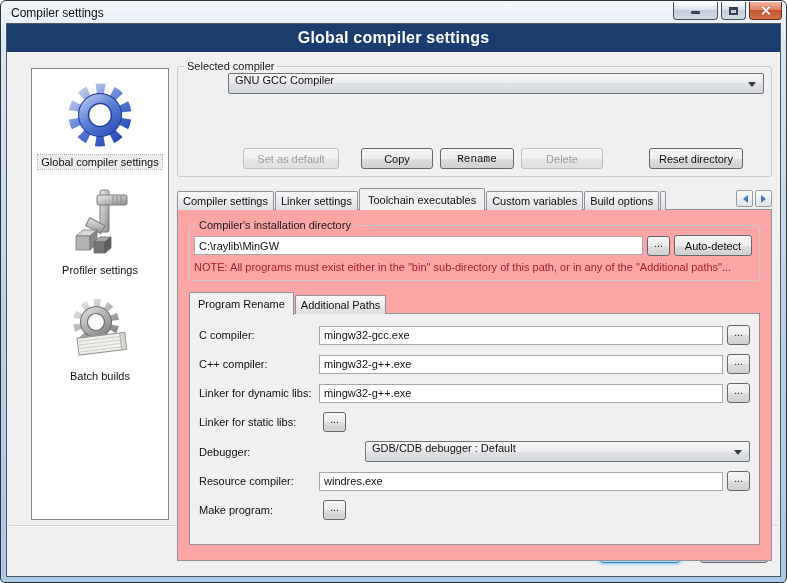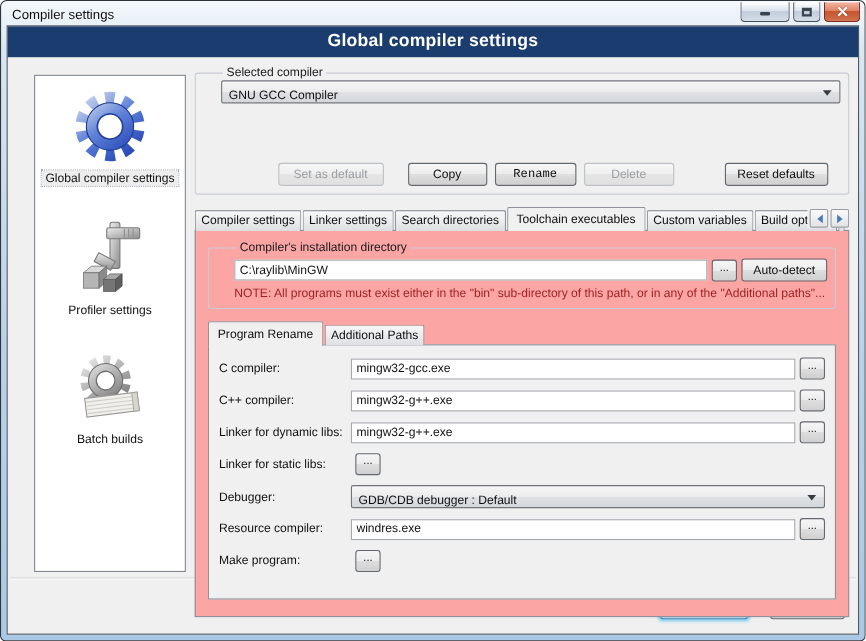--- a/index.html
+++ b/index.html
@@ -28,30 +28,30 @@
   .g-close::before,.g-close::after{content:"";position:absolute;left:5px;top:0;width:2px;height:11px;background:#fff;
         box-shadow:0 0 1px #6a2015;}
   .g-close::before{transform:rotate(45deg);} .g-close::after{transform:rotate(-45deg);}
   
   .dialog{position:absolute;left:5px;right:5px;top:22px;bottom:5px;background:#f0f0f0;border:1px solid #4f575f;}
   .header{height:28px;background:var(--header-bg);color:#fff;font-weight:bold;font-size:16px;
           display:flex;align-items:center;justify-content:center;letter-spacing:.2px;}
   
   .sidebar{position:absolute;left:24px;top:44px;width:138px;height:452px;background:#fff;border:1px solid #828790;}
   .side-item{display:flex;flex-direction:column;align-items:center;padding-top:12px;cursor:default;}
-  .side-item + .side-item{padding-top:18px;margin-top:12px;}
+  .side-item + .side-item{padding-top:18px;}
   .side-label{font-size:11px;color:#101010;margin-top:6px;padding:1px 3px;}
   .side-item.selected .side-label{background:#ededee;outline:1px dotted #aab0b6;}
   
   .main{position:absolute;left:170px;top:36px;right:8px;}
-  fieldset.group{border:1px solid #c7ccd3;border-radius:3px;margin:0;padding:1px 7px 7px 23px;background:transparent;}
+  fieldset.group{border:1px solid #c7ccd3;border-radius:3px;margin:0;padding:1px 7px 7px 4px;background:transparent;}
   legend{font-size:11px;color:#17191d;padding:0 3px;margin-left:2px;}
   .combo{height:21px;border:1px solid #70757c;border-radius:2px;font-size:11px;color:#101010;
          background:linear-gradient(#f6f6f6,#ececee 50%,#dfe2e5 50%,#d4d8dc);
-         display:flex;align-items:flex-end;padding:0 22px 0 6px;position:relative;cursor:default;}
+         display:flex;align-items:flex-start;padding:0 22px 0 6px;position:relative;cursor:default;margin-left:46px;}
   .combo::after{content:"";position:absolute;right:7px;top:8px;border:4px solid transparent;border-top:5px solid #363b41;}
   .btnrow{display:flex;align-items:center;justify-content:center;padding:6px 0 0 40px;margin-top:48px;}
   .btn{height:21px;font-size:11px;color:#101010;display:flex;align-items:center;justify-content:center;
        border:1px solid #62686f;border-radius:3px;cursor:default;
        background:linear-gradient(#f5f5f5,#ececec 50%,#dedede 50%,#d0d0d0);}
   .btn.disabled{color:#9b9ea2;border-color:#bcbfc3;background:linear-gradient(#f6f6f6,#efefef 50%,#e6e6e6 50%,#e0e0e0);}
   .b-setdef{width:96px;margin-right:22px;} .b-copy{width:72px;margin-right:7px;}
   .b-rename{width:74px;margin-right:7px;font-family:Liberation Mono, monospace;} .b-delete{width:82px;margin-right:46px;} .b-reset{width:94px;}
   
   .tabstrip{display:flex;align-items:flex-end;margin-top:9px;height:24px;position:relative;z-index:2;
@@ -186,28 +186,27 @@
       <fieldset class="group">
         <legend>Selected compiler</legend>
         <div class="combo">
           <span>GNU GCC Compiler</span>
         </div>
         <div class="btnrow">
           <div class="btn disabled b-setdef">Set as default</div>
           <div class="btn b-copy">Copy</div>
           <div class="btn b-rename">Rename</div>
           <div class="btn disabled b-delete">Delete</div>
-          <div class="btn b-reset">Reset defaults</div>
+          <div class="btn b-reset">Reset directory</div>
         </div>
       </fieldset>
 
       <div class="tabstrip">
         <div class="tab">Compiler settings</div>
         <div class="tab">Linker settings</div>
-        <div class="tab">Search directories</div>
         <div class="tab active">Toolchain executables</div>
         <div class="tab">Custom variables</div>
         <div class="tab">Build options</div>
         <div class="tab sliver"></div>
         <div class="tab-arrows">
           <div class="arrowbtn">
               <span class="tri-l"></span>
             </div>
           <div class="arrowbtn">
               <span class="tri-r"></span>

